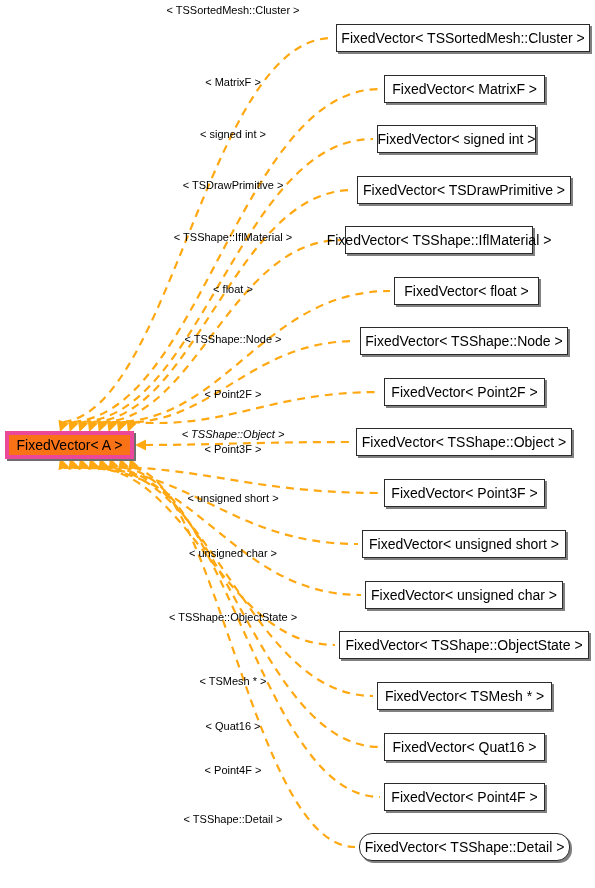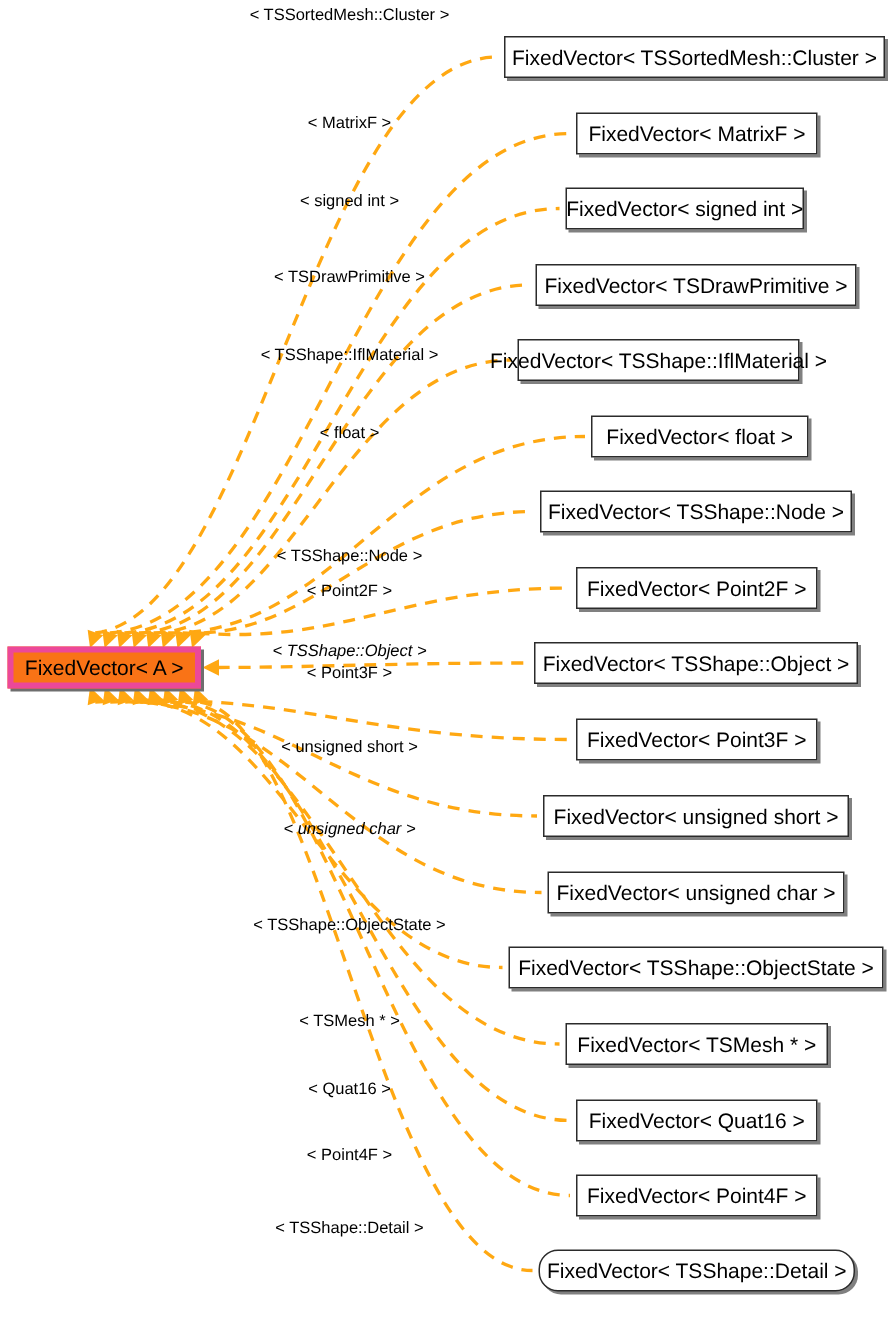--- a/index.html
+++ b/index.html
@@ -121,41 +121,41 @@
         <span>FixedVector&lt; TSShape::IflMaterial &gt;</span>
       </div>
       <div class="edge-label" style="left: 233px; top: 231px;">&lt; TSShape::IflMaterial &gt;</div>
       <div class="node" style="left: 394px; top: 277px; width: 145px;">
         <span>FixedVector&lt; float &gt;</span>
       </div>
       <div class="edge-label" style="left: 233px; top: 283px;">&lt; float &gt;</div>
       <div class="node" style="left: 360px; top: 327px; width: 208px;">
         <span>FixedVector&lt; TSShape::Node &gt;</span>
       </div>
-      <div class="edge-label" style="left: 233px; top: 333px; margin-top: 32px;">&lt; TSShape::Node &gt;</div>
+      <div class="edge-label" style="left: 233px; top: 333px;">&lt; TSShape::Node &gt;</div>
       <div class="node" style="left: 384px; top: 378px; width: 161px;">
         <span>FixedVector&lt; Point2F &gt;</span>
       </div>
       <div class="edge-label" style="left: 233px; top: 388px;">&lt; Point2F &gt;</div>
       <div class="node" style="left: 356px; top: 428px; width: 216px;">
         <span>FixedVector&lt; TSShape::Object &gt;</span>
       </div>
       <div class="edge-label" style="left: 233px; top: 428px; font-style: italic;">&lt; TSShape::Object &gt;</div>
       <div class="node" style="left: 384px; top: 479px; width: 161px;">
         <span>FixedVector&lt; Point3F &gt;</span>
       </div>
       <div class="edge-label" style="left: 233px; top: 443px;">&lt; Point3F &gt;</div>
       <div class="node" style="left: 362px; top: 530px; width: 204px;">
         <span>FixedVector&lt; unsigned short &gt;</span>
       </div>
       <div class="edge-label" style="left: 233px; top: 492px;">&lt; unsigned short &gt;</div>
       <div class="node" style="left: 365px; top: 581px; width: 198px;">
         <span>FixedVector&lt; unsigned char &gt;</span>
       </div>
-      <div class="edge-label" style="left: 233px; top: 547px; font-style: italic;">&lt; unsigned char &gt;</div>
+      <div class="edge-label" style="left: 233px; top: 547px;">&lt; unsigned char &gt;</div>
       <div class="node" style="left: 339px; top: 631px; width: 250px;">
         <span>FixedVector&lt; TSShape::ObjectState &gt;</span>
       </div>
       <div class="edge-label" style="left: 233px; top: 611px;">&lt; TSShape::ObjectState &gt;</div>
       <div class="node" style="left: 377px; top: 682px; width: 175px;">
         <span>FixedVector&lt; TSMesh * &gt;</span>
       </div>
       <div class="edge-label" style="left: 233px; top: 675px;">&lt; TSMesh * &gt;</div>
       <div class="node" style="left: 384px; top: 733px; width: 161px;">
         <span>FixedVector&lt; Quat16 &gt;</span>

